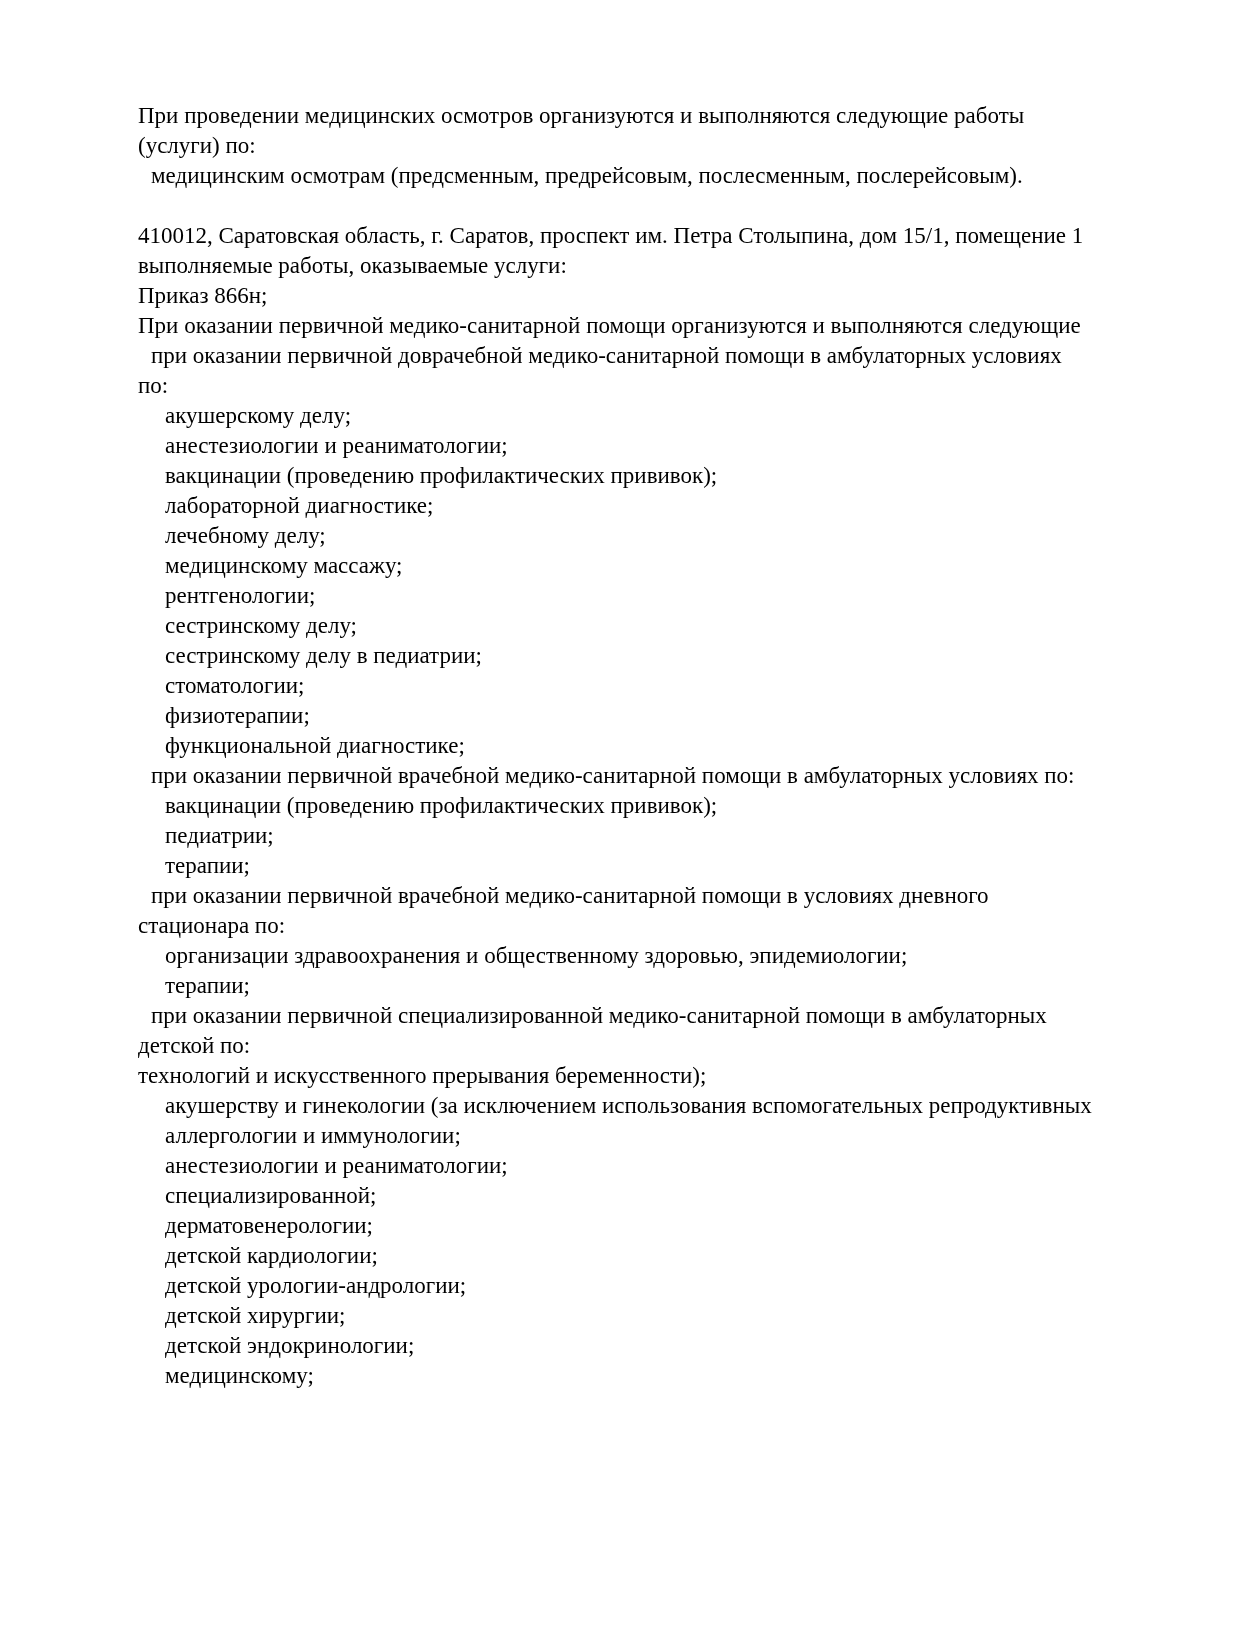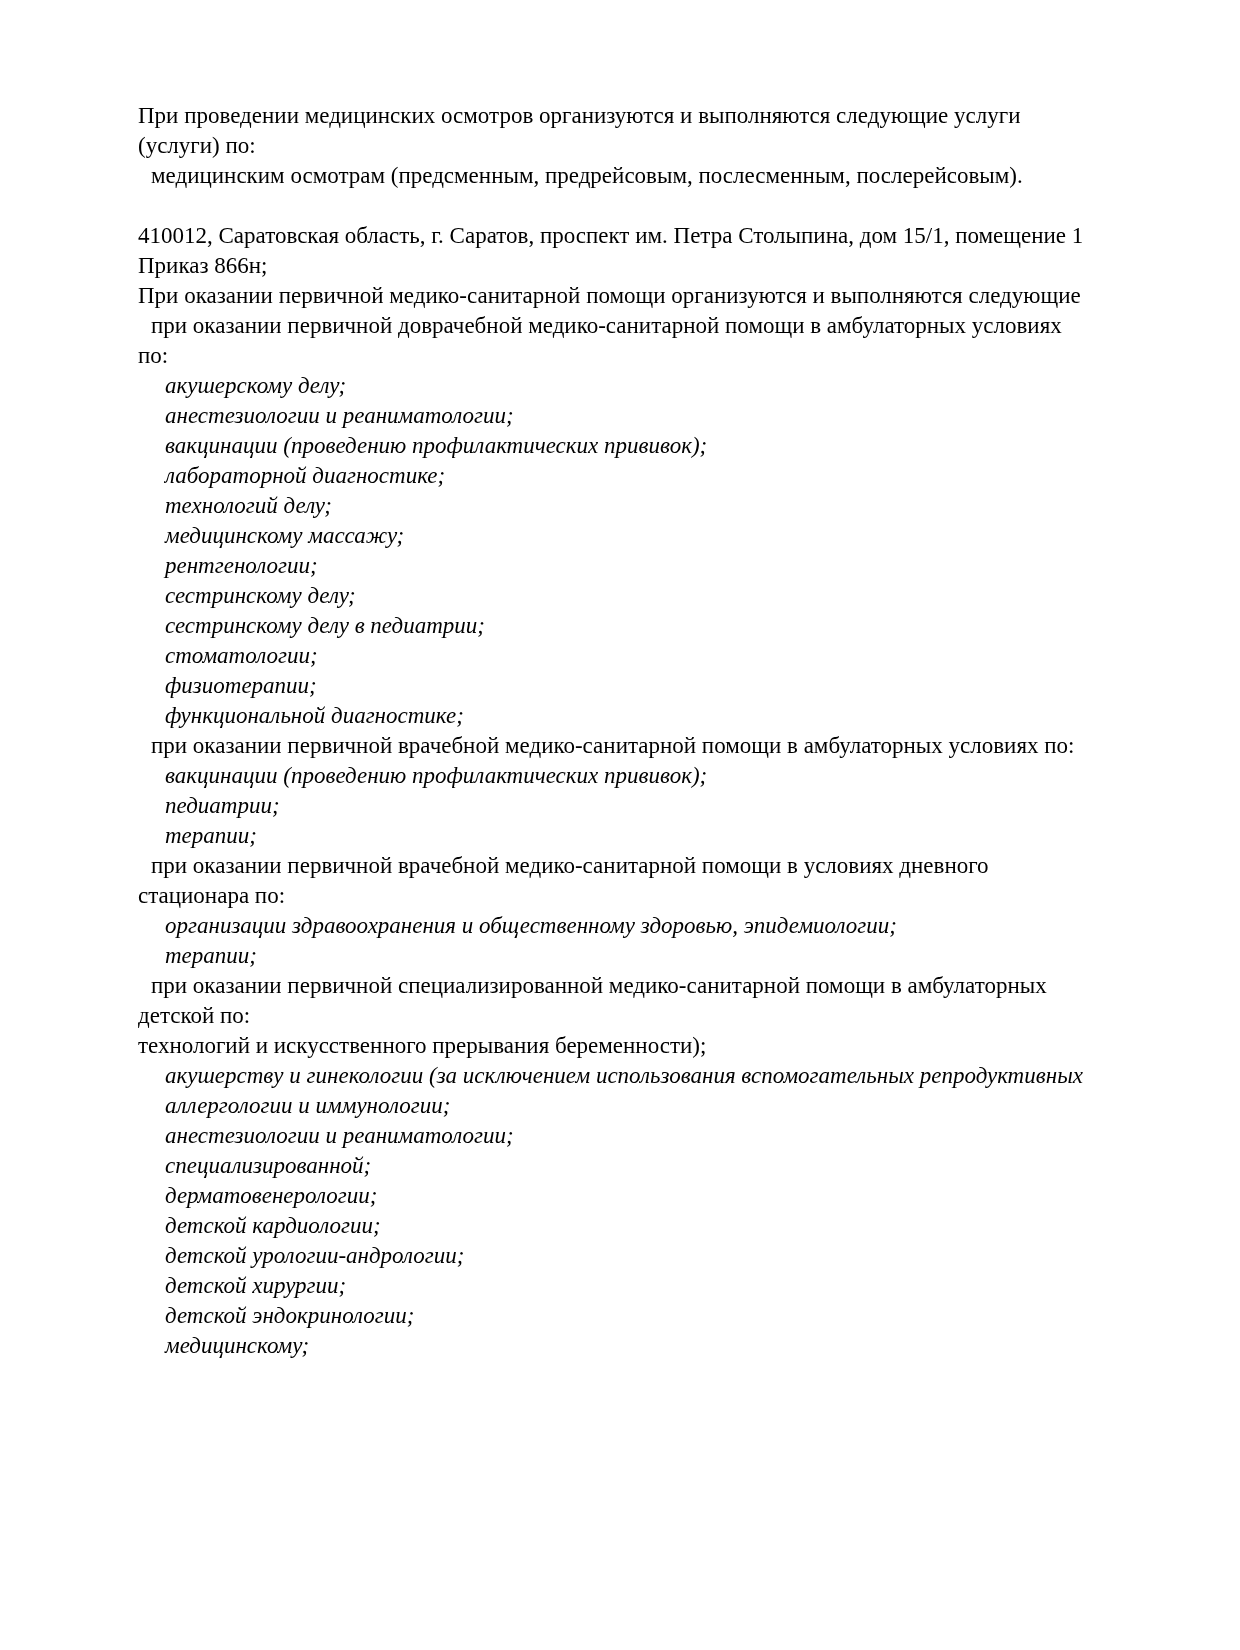--- a/index.html
+++ b/index.html
@@ -27,41 +27,42 @@
     right: 40px;
     font-size: 23px;
     line-height: 30px;
   }
   .line {
     white-space: pre;
     min-height: 30px;
   }
   .indent-0 { padding-left: 0; }
   .indent-1 { padding-left: 13px; }
-  .indent-2 { padding-left: 27px; font-style: italic; }
+  .indent-2 { padding-left: 27px; }
 </style>
 </head>
 <body>
 
 <div class="page">
   <div class="doc" id="document-body">
-      <div class="line indent-0">При проведении медицинских осмотров организуются и выполняются следующие услуги</div>
+      <div class="line indent-0">При проведении медицинских осмотров организуются и выполняются следующие работы</div>
       <div class="line indent-0">(услуги) по:</div>
       <div class="line indent-1">медицинским осмотрам (предсменным, предрейсовым, послесменным, послерейсовым).</div>
       <div class="line indent-0">&nbsp;</div>
       <div class="line indent-0">410012, Саратовская область, г. Саратов, проспект им. Петра Столыпина, дом 15/1, помещение 1</div>
+      <div class="line indent-0">выполняемые работы, оказываемые услуги:</div>
       <div class="line indent-0">Приказ 866н;</div>
       <div class="line indent-0">При оказании первичной медико-санитарной помощи организуются и выполняются следующие</div>
       <div class="line indent-1">при оказании первичной доврачебной медико-санитарной помощи в амбулаторных условиях</div>
       <div class="line indent-0">по:</div>
       <div class="line indent-2">акушерскому делу;</div>
       <div class="line indent-2">анестезиологии и реаниматологии;</div>
       <div class="line indent-2">вакцинации (проведению профилактических прививок);</div>
       <div class="line indent-2">лабораторной диагностике;</div>
-      <div class="line indent-2">технологий делу;</div>
+      <div class="line indent-2">лечебному делу;</div>
       <div class="line indent-2">медицинскому массажу;</div>
       <div class="line indent-2">рентгенологии;</div>
       <div class="line indent-2">сестринскому делу;</div>
       <div class="line indent-2">сестринскому делу в педиатрии;</div>
       <div class="line indent-2">стоматологии;</div>
       <div class="line indent-2">физиотерапии;</div>
       <div class="line indent-2">функциональной диагностике;</div>
       <div class="line indent-1">при оказании первичной врачебной медико-санитарной помощи в амбулаторных условиях по:</div>
       <div class="line indent-2">вакцинации (проведению профилактических прививок);</div>
       <div class="line indent-2">педиатрии;</div>

